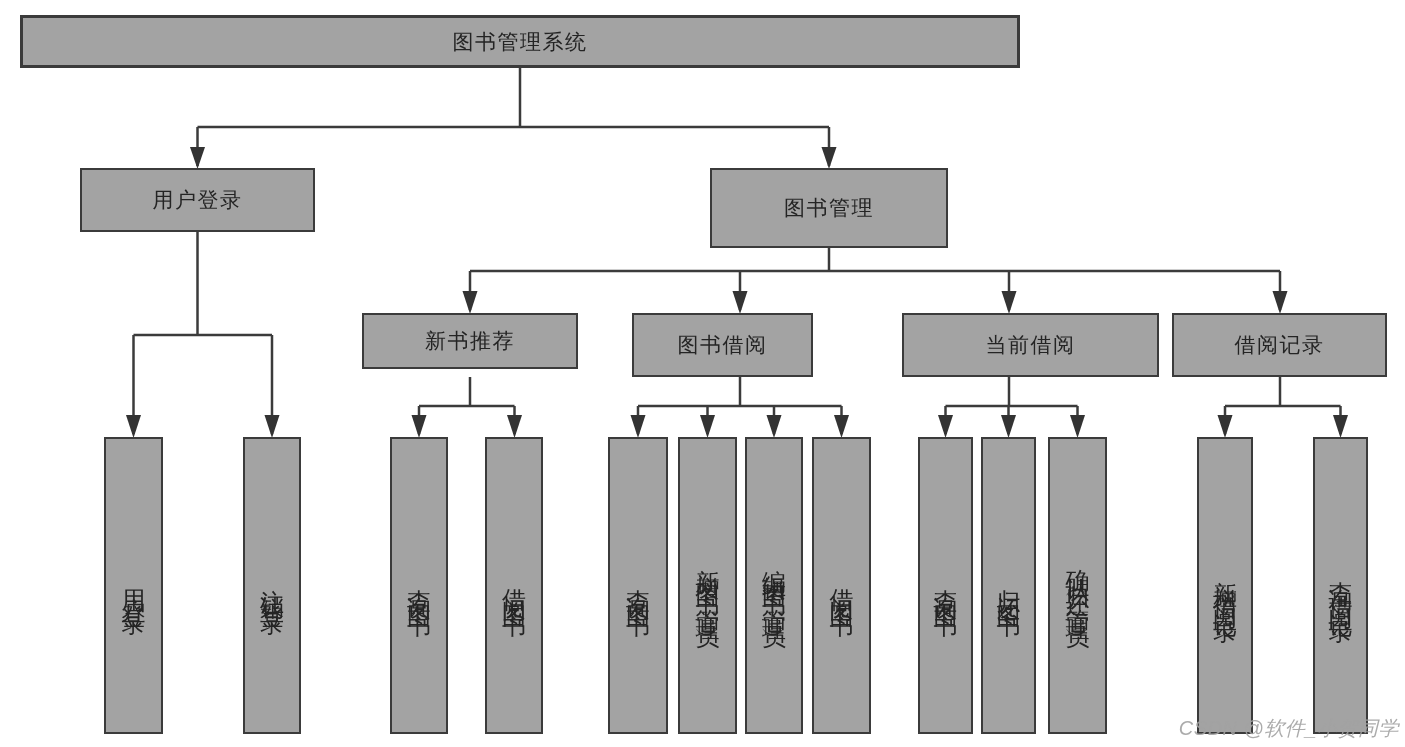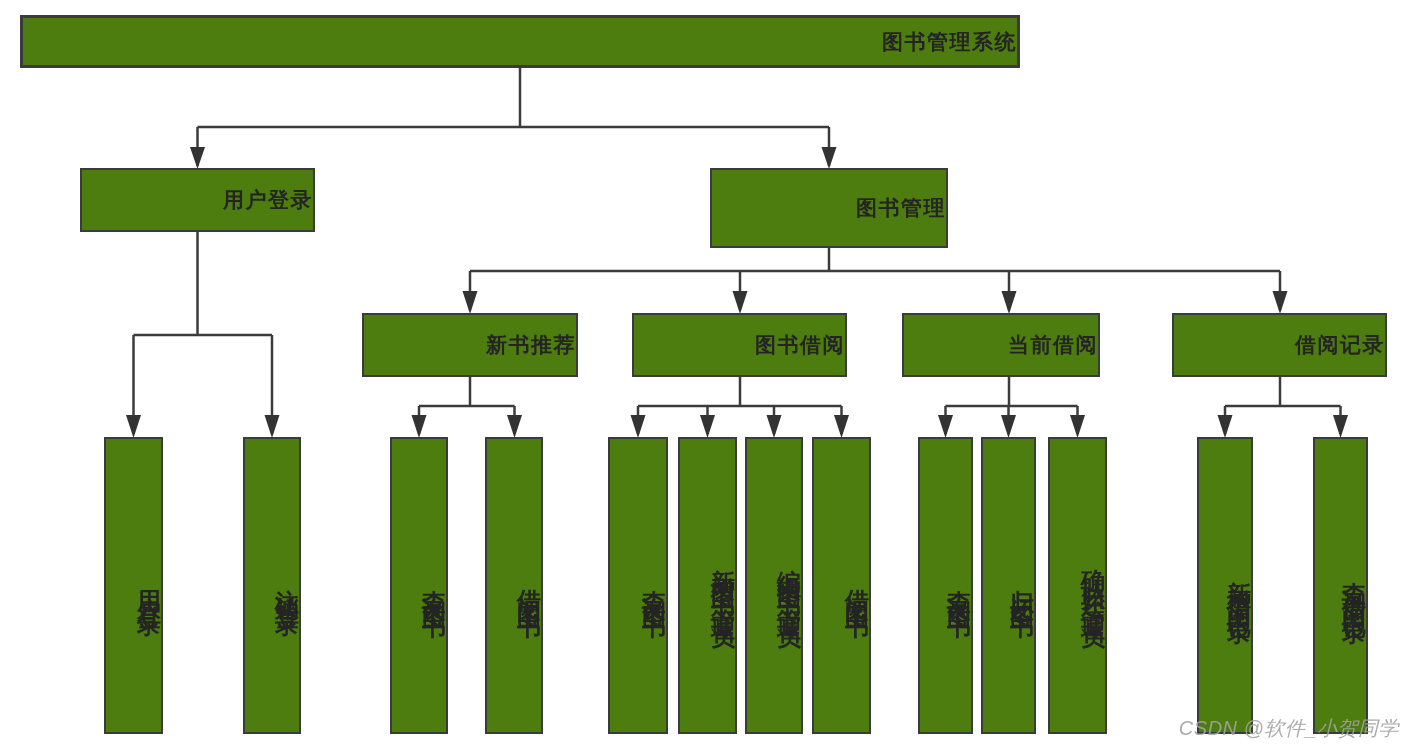--- a/index.html
+++ b/index.html
@@ -20,48 +20,47 @@
   svg.connectors {
     position: absolute;
     left: 0; top: 0;
     width: 1405px;
     height: 747px;
     z-index: 1;
   }
   .box {
     position: absolute;
     box-sizing: border-box;
-    background: #4d7c0f;
+    background: #a3a3a3;
     border: 2.5px solid #3b3b3b;
     display: flex;
     align-items: center;
-    justify-content: flex-end;
+    justify-content: center;
     color: #242424;
     z-index: 2;
-    font-weight: bold;
   }
   .hlabel {
     font-size: 21px;
     letter-spacing: 1.5px;
     white-space: nowrap;
   }
   .vlabel {
     writing-mode: vertical-rl;
     text-orientation: mixed;
     font-size: 24px;
     letter-spacing: 8px;
     line-height: 1;
     white-space: nowrap;
   }
   .root-box   { left: 20px;   top: 15px;  width: 1000px; height: 53px; border-width: 3px; }
   .l2-user    { left: 80px;   top: 168px; width: 235px;  height: 64px; }
   .l2-book    { left: 710px;  top: 168px; width: 238px;  height: 80px; }
-  .l3-newrec  { left: 362px;  top: 313px; width: 216px;  height: 64px; }
-  .l3-borrow  { left: 632px;  top: 313px; width: 215px;  height: 64px; }
-  .l3-current { left: 902px;  top: 313px; width: 198px;  height: 64px; }
+  .l3-newrec  { left: 362px;  top: 313px; width: 216px;  height: 56px; }
+  .l3-borrow  { left: 632px;  top: 313px; width: 181px;  height: 64px; }
+  .l3-current { left: 902px;  top: 313px; width: 257px;  height: 64px; }
   .l3-records { left: 1172px; top: 313px; width: 215px;  height: 64px; }
   .leaf { top: 437px; height: 297px; }
   .leaf-1  { left: 104px;  width: 59px; }
   .leaf-2  { left: 243px;  width: 58px; }
   .leaf-3  { left: 390px;  width: 58px; }
   .leaf-4  { left: 485px;  width: 58px; }
   .leaf-5  { left: 608px;  width: 60px; }
   .leaf-6  { left: 678px;  width: 59px; }
   .leaf-7  { left: 745px;  width: 58px; }
   .leaf-8  { left: 812px;  width: 59px; }

